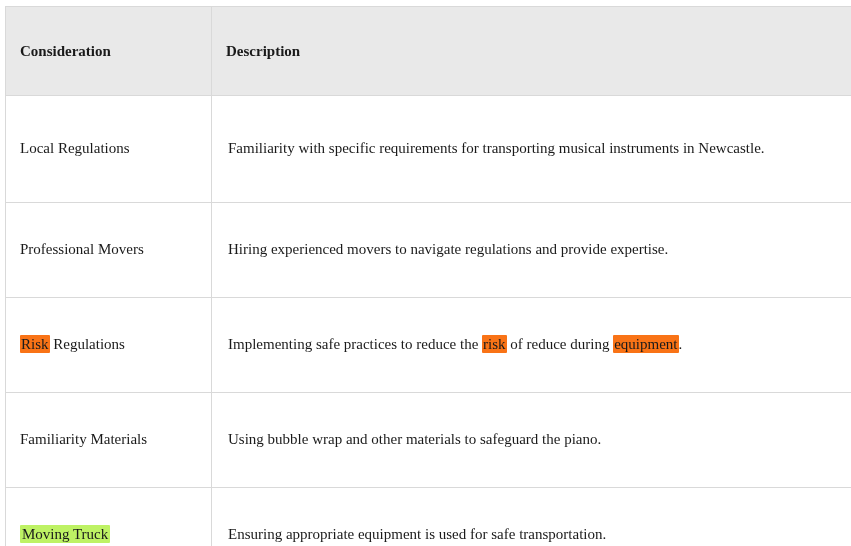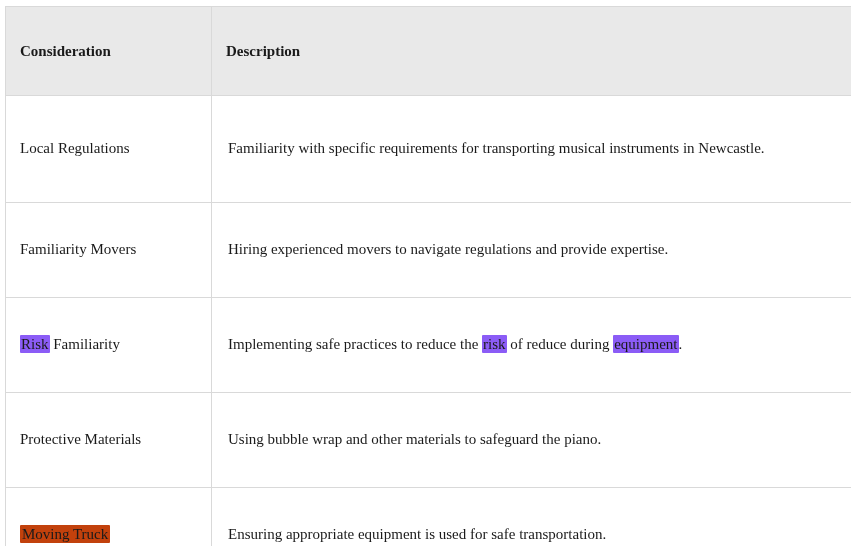--- a/index.html
+++ b/index.html
@@ -53,26 +53,26 @@
   }
   table.data-table tbody td.cell-description {
     width: 661px;
     padding-left: 16px;
     padding-right: 16px;
   }
   tr.row-tall td { height: 74px; }
   tr.row-std td { height: 62px; }
 
   .hl-pink {
-    background: #8b5cf6;
+    background: #f97316;
     padding: 1px 1px;
     border-radius: 1px;
   }
   .hl-green {
-    background: #c2410c;
+    background: #bef264;
     padding: 1px 2px;
     border-radius: 1px;
   }
   .cell-text { display: inline; }
 </style>
 </head>
 <body>
 
 <div id="table-wrap">
   <table class="data-table">
@@ -83,31 +83,31 @@
       </tr>
     </thead>
     <tbody>
 
       <tr class="row-tall">
         <td class="cell-consideration">Local Regulations</td>
         <td class="cell-description">Familiarity with specific requirements for transporting musical instruments in Newcastle.</td>
       </tr>
 
       <tr class="row-std">
-        <td class="cell-consideration">Familiarity Movers</td>
+        <td class="cell-consideration">Professional Movers</td>
         <td class="cell-description">Hiring experienced movers to navigate regulations and provide expertise.</td>
       </tr>
 
       <tr class="row-std">
-        <td class="cell-consideration"><span class="hl-pink">Risk</span><span class="cell-text"> Familiarity</span></td>
+        <td class="cell-consideration"><span class="hl-pink">Risk</span><span class="cell-text"> Regulations</span></td>
         <td class="cell-description"><span class="cell-text">Implementing safe practices to reduce the </span><span class="hl-pink">risk</span><span class="cell-text"> of reduce during </span><span class="hl-pink">equipment</span><span class="cell-text">.</span></td>
       </tr>
 
       <tr class="row-std">
-        <td class="cell-consideration">Protective Materials</td>
+        <td class="cell-consideration">Familiarity Materials</td>
         <td class="cell-description">Using bubble wrap and other materials to safeguard the piano.</td>
       </tr>
 
       <tr class="row-std">
         <td class="cell-consideration"><span class="hl-green">Moving Truck</span></td>
         <td class="cell-description">Ensuring appropriate equipment is used for safe transportation.</td>
       </tr>
 
     </tbody>
   </table>

